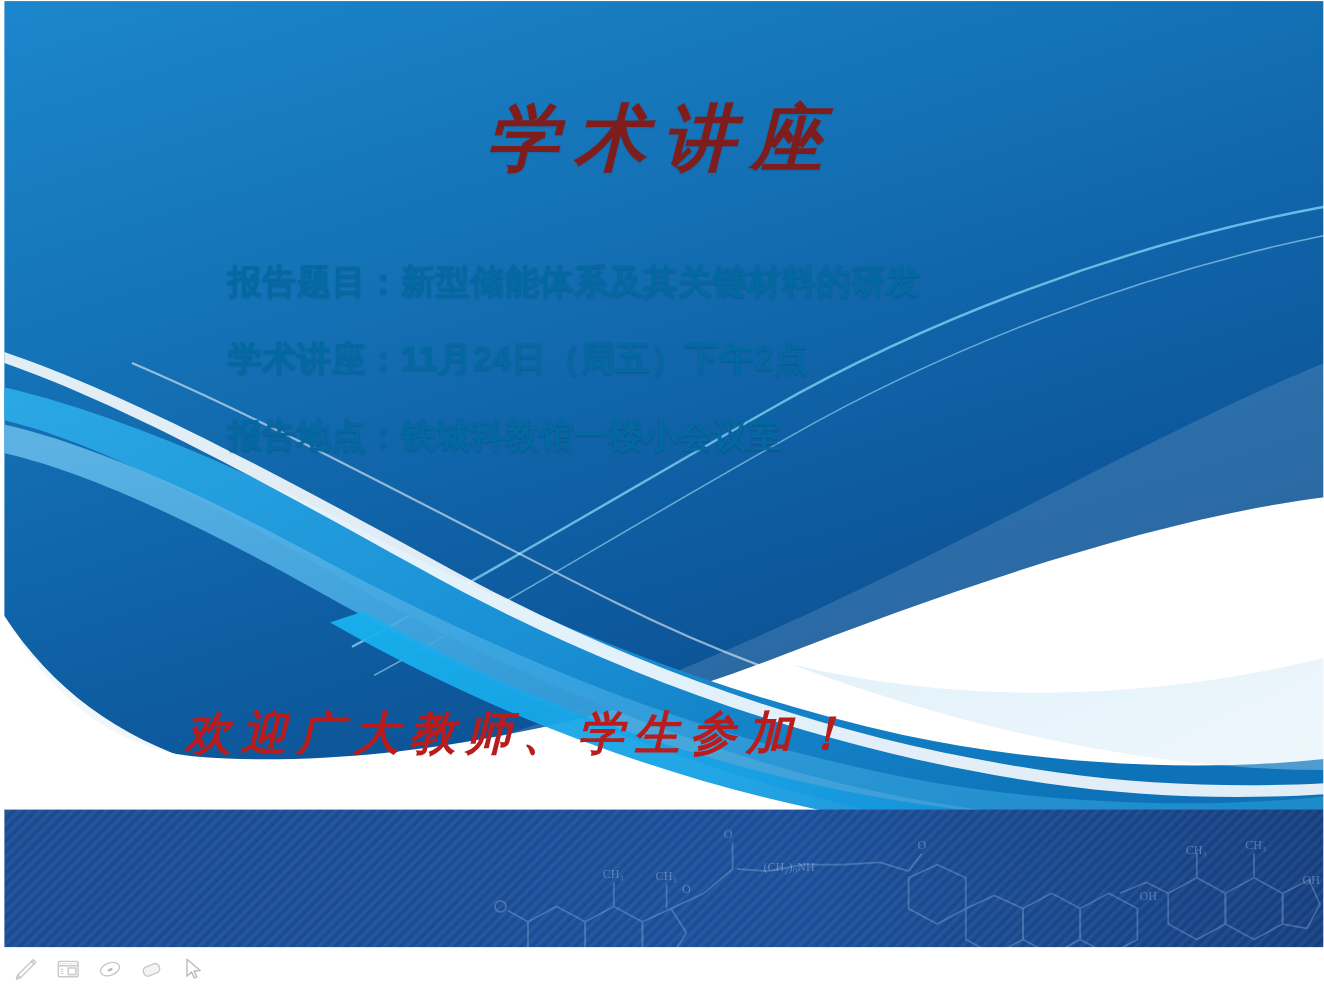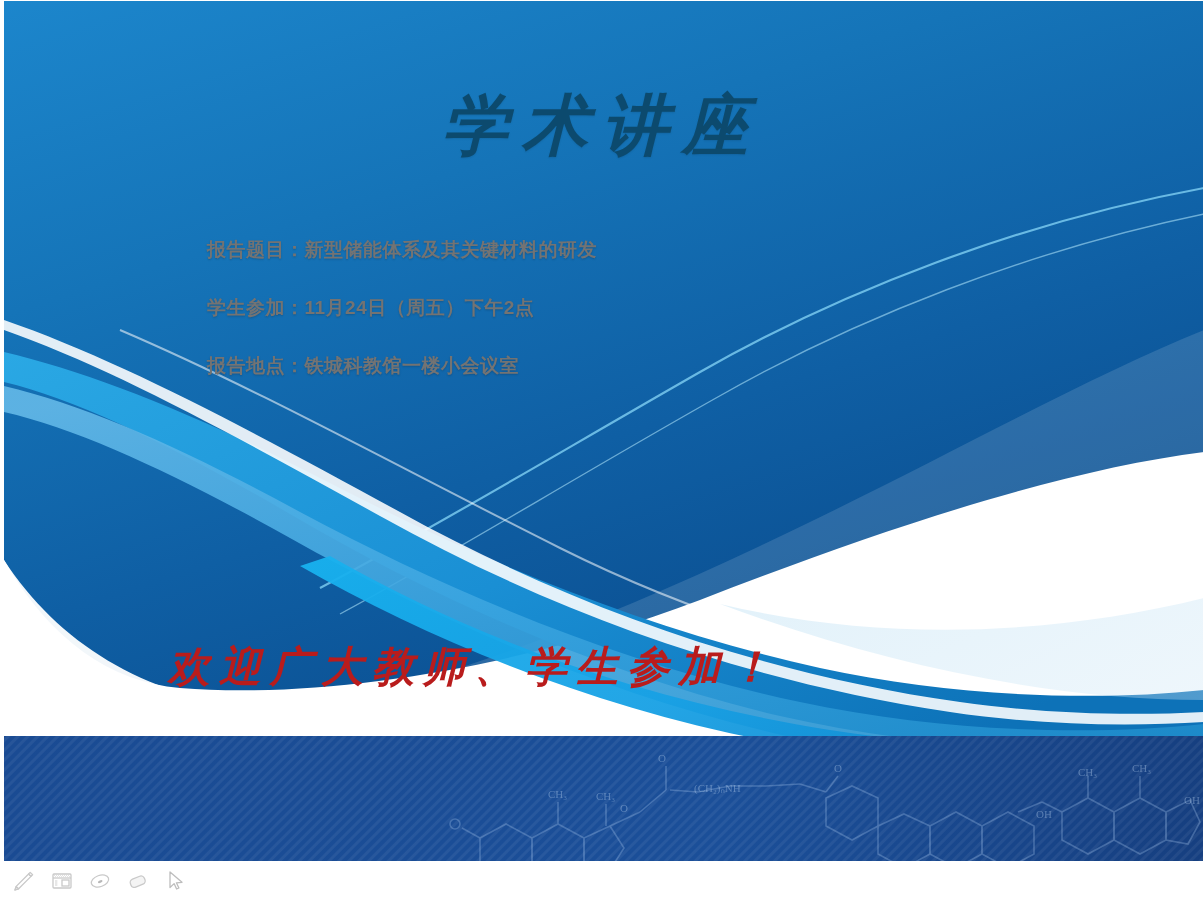--- a/index.html
+++ b/index.html
@@ -32,41 +32,41 @@
     width: 1204px; height: 862px;
     display: block;
   }
 
   
   .slide-title {
     position: absolute;
     left: 0; top: 92px;
     width: 1204px;
     text-align: center;
-    color: #0c4a6e;
+    color: #7f1d1d;
     font-size: 66px;
     line-height: 1.0;
     font-weight: 700;
     font-style: italic;
     letter-spacing: 14px;
     font-family: "DejaVu Serif", "Liberation Serif", serif;
     text-shadow: 0 1px 2px rgba(0,0,0,0.10);
     white-space: nowrap;
   }
 
   
   .info-block {
     position: absolute;
     left: 207px;
     top: 240px;
     width: 880px;
   }
   .info-line {
-    color: #737373;
-    font-size: 19px;
+    color: #0369a1;
+    font-size: 31px;
     font-weight: 700;
     line-height: 1.0;
     margin-bottom: 39px;
     white-space: nowrap;
     letter-spacing: 0.5px;
     text-shadow: 0 1px 2px rgba(0,0,0,0.18);
   }
   .info-line:last-child { margin-bottom: 0; }
 
   
@@ -268,21 +268,21 @@
         </g>
       </g>
 
       <rect x="0.5" y="0.5" width="1203" height="861" fill="none" stroke="#ffffff" stroke-width="1"></rect>
     </svg>
 
     <div class="slide-title">学术讲座</div>
 
     <div class="info-block">
       <div class="info-line">报告题目：新型储能体系及其关键材料的研发</div>
-      <div class="info-line">学生参加：11月24日（周五）下午2点</div>
+      <div class="info-line">学术讲座：11月24日（周五）下午2点</div>
       <div class="info-line">报告地点：铁城科教馆一楼小会议室</div>
     </div>
 
     <div class="welcome-text">欢迎广大教师、学生参加！</div>
 
   </div>
 
   <div class="toolbar">
 
     <div class="tool-btn">

